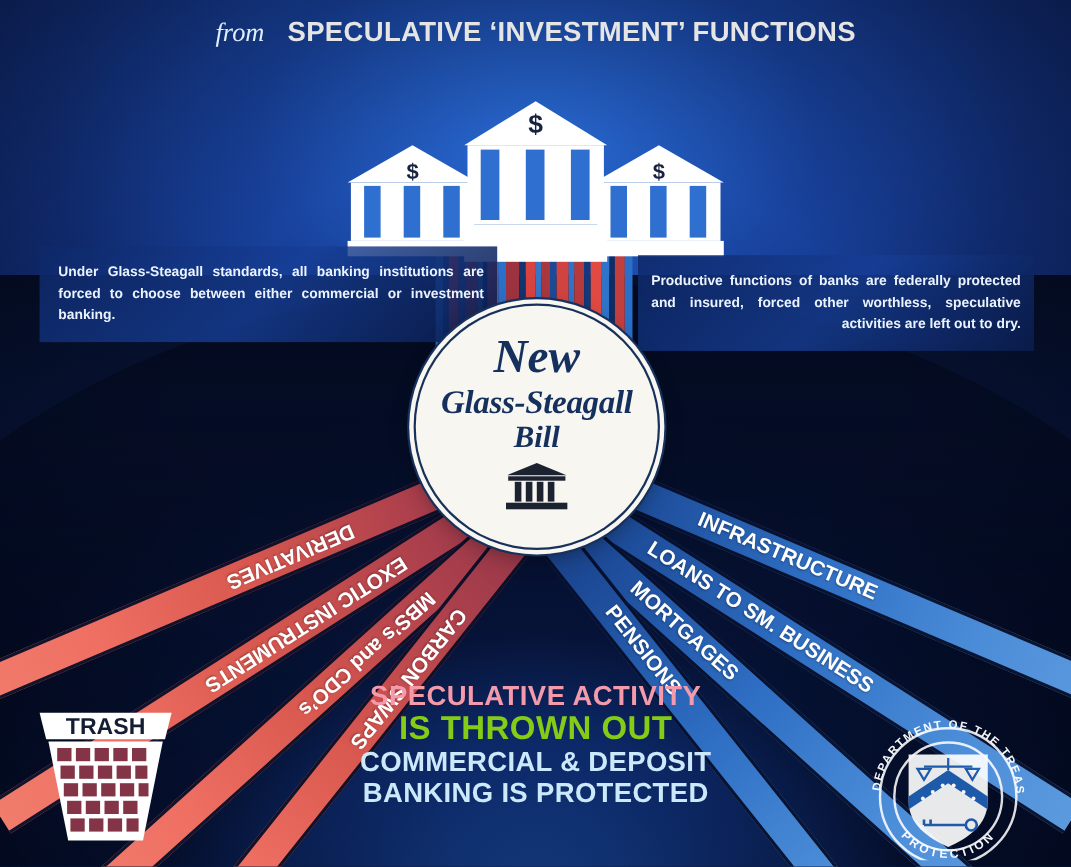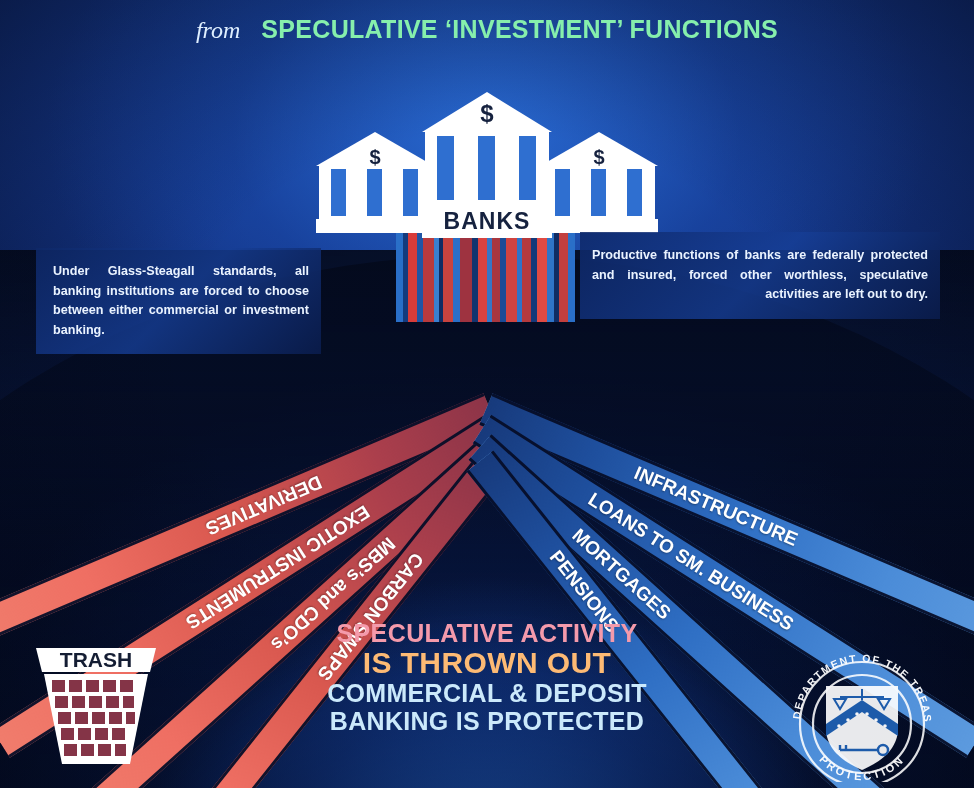--- a/index.html
+++ b/index.html
@@ -51,21 +51,21 @@
     font-size:27px;font-weight:bold;letter-spacing:.5px;line-height:1.08;
     white-space:nowrap;
   }
   .hl1 .w{color:#f4f8ff;}
   .hl1 .b{color:#a8d4f2;}
   .hl2{margin-top:4px;font-size:25px;line-height:1.1;white-space:nowrap;}
   .hl2 .from{
     font-family:"Liberation Serif",serif;font-style:italic;font-weight:normal;
     color:#dfefff;font-size:24px;margin-right:21px;
   }
-  .hl2 .p{color:#86efac;font-weight:bold;letter-spacing:.3px;}
+  .hl2 .p{color:#e5e5e5;font-weight:bold;letter-spacing:.3px;}
 
   
   .banks{position:absolute;left:0;right:0;top:92px;height:140px;z-index:25;}
   .bank{position:absolute;}
   .pillar{position:absolute;background:#2f6fd0;top:0;}
   .plinth{background:#fff;}
   .dollar{
     position:absolute;left:0;right:0;text-align:center;
     color:#16223f;font-weight:bold;font-family:"Liberation Sans",sans-serif;
   }
@@ -78,21 +78,21 @@
   .stripes{position:absolute;left:396px;top:222px;width:182px;height:100px;z-index:18;display:flex;}
   .stripes i{display:block;height:100%;}
 
   
   .infobox{
     position:absolute;z-index:26;
     background:linear-gradient(135deg, rgba(14,40,104,.88) 0%, rgba(22,62,150,.80) 50%, rgba(10,28,76,.90) 100%);
     color:#eaf3ff;font-size:12.6px;line-height:1.55;font-weight:bold;
     padding:14px 12px;
   }
-  .infobox.left{left:36px;top:248px;width:285px;text-align:justify;padding-left:17px;}
+  .infobox.left{left:36px;top:224px;width:416px;text-align:justify;padding-left:17px;}
   .infobox.right{right:34px;top:232px;width:360px;text-align:justify;text-align-last:right;}
 
   
   .rays{position:absolute;inset:0;z-index:10;}
   .ray{
     position:absolute;
     transform-origin:0 50%;
     height:34px;
     border-top:3px solid rgba(6,14,40,.95);
     border-bottom:3px solid rgba(6,14,40,.95);
@@ -115,21 +115,21 @@
     font-family:"Liberation Serif",serif;color:#16305e;
   }
   .badge .l1{font-size:43px;font-style:italic;font-weight:bold;line-height:1;margin-top:-4px;}
   .badge .l2{font-size:30px;font-style:italic;font-weight:bold;line-height:1.1;margin-top:3px;letter-spacing:-.3px;}
   .badge .l3{font-size:28px;font-style:italic;font-weight:bold;line-height:1;margin-top:2px;}
   .badge .bank-ico{margin-top:8px;}
 
   
   .bottom-msg{position:absolute;left:0;right:0;top:620px;text-align:center;z-index:35;}
   .bm1{font-size:25px;font-weight:bold;color:#f49aab;letter-spacing:.4px;line-height:1.05;}
-  .bm2{font-size:30px;font-weight:bold;color:#fdba74;letter-spacing:.4px;line-height:1.1;}
+  .bm2{font-size:30px;font-weight:bold;color:#84cc16;letter-spacing:.4px;line-height:1.1;}
   .bm-while{font-family:"Liberation Serif",serif;font-style:italic;font-size:19px;color:#eef6ff;margin:3px 0 4px;}
   .bm3{font-size:25px;font-weight:bold;color:#cbe9fb;letter-spacing:.3px;line-height:1.12;}
 
   
   .trash{position:absolute;left:32px;top:646px;width:128px;height:122px;z-index:36;}
 
   
   .seal{position:absolute;left:782px;top:650px;width:160px;height:132px;z-index:36;opacity:.96;}
 </style>
 </head>
@@ -221,39 +221,54 @@
 
     <div class="bank" style="left:422px;top:0;width:130px;z-index:3;">
       <div style="width:0;height:0;margin:0 auto;border-left:65px solid transparent;border-right:65px solid transparent;border-bottom:40px solid #fff;"></div>
       <div style="position:relative;width:124px;height:72px;margin:0 auto;background:#fff;">
         <div class="pillar" style="left:12px;width:17px;height:64px;top:4px;"></div>
         <div class="pillar" style="left:53px;width:17px;height:64px;top:4px;"></div>
         <div class="pillar" style="left:94px;width:17px;height:64px;top:4px;"></div>
       </div>
       <div class="plinth" style="width:130px;height:34px;margin:0 auto;"></div>
       <div class="dollar" style="top:8px;font-size:24px;">$</div>
-      <div class="bank-label" style="top:116px;font-size:23px;">BANKS</div>
     </div>
 
     <div class="bank" style="left:540px;top:40px;width:118px;">
       <div style="width:0;height:0;margin:0 auto;border-left:59px solid transparent;border-right:59px solid transparent;border-bottom:34px solid #fff;"></div>
       <div style="position:relative;width:112px;height:53px;margin:0 auto;background:#fff;">
         <div class="pillar" style="left:12px;width:15px;height:47px;top:3px;"></div>
         <div class="pillar" style="left:48px;width:15px;height:47px;top:3px;"></div>
         <div class="pillar" style="left:84px;width:15px;height:47px;top:3px;"></div>
       </div>
       <div class="plinth" style="width:118px;height:14px;margin:0 auto;"></div>
       <div class="dollar" style="top:14px;font-size:20px;">$</div>
     </div>
 
   </div>
 
   <div class="infobox left">Under Glass-Steagall standards, all banking institutions are forced to choose between either commercial or investment banking.</div>
   <div class="infobox right">Productive functions of banks are federally protected and insured, forced other worthless, speculative activities are left out to dry.</div>
 
+  <div class="badge">
+    <div class="l1">New</div>
+    <div class="l2">Glass-Steagall</div>
+    <div class="l3">Bill</div>
+    <div class="bank-ico">
+      <svg width="56" height="44" viewBox="0 0 56 44" aria-hidden="true">
+        <polygon points="28,1 55,12 1,12" fill="#1d2230"></polygon>
+        <rect x="2" y="13" width="52" height="4" fill="#1d2230"></rect>
+        <rect x="8" y="18" width="6" height="18" fill="#1d2230"></rect>
+        <rect x="18" y="18" width="6" height="18" fill="#1d2230"></rect>
+        <rect x="28" y="18" width="6" height="18" fill="#1d2230"></rect>
+        <rect x="38" y="18" width="6" height="18" fill="#1d2230"></rect>
+        <rect x="0" y="37" width="56" height="6" fill="#1d2230"></rect>
+      </svg>
+    </div>
+  </div>
 
   <div class="bottom-msg">
     <div class="bm1">SPECULATIVE ACTIVITY</div>
     <div class="bm2">IS THROWN OUT</div>
     <div class="bm3">COMMERCIAL &amp; DEPOSIT</div>
     <div class="bm3">BANKING IS PROTECTED</div>
   </div>
 
   <div class="trash">
     <svg width="128" height="122" viewBox="0 0 128 122" aria-hidden="true">

